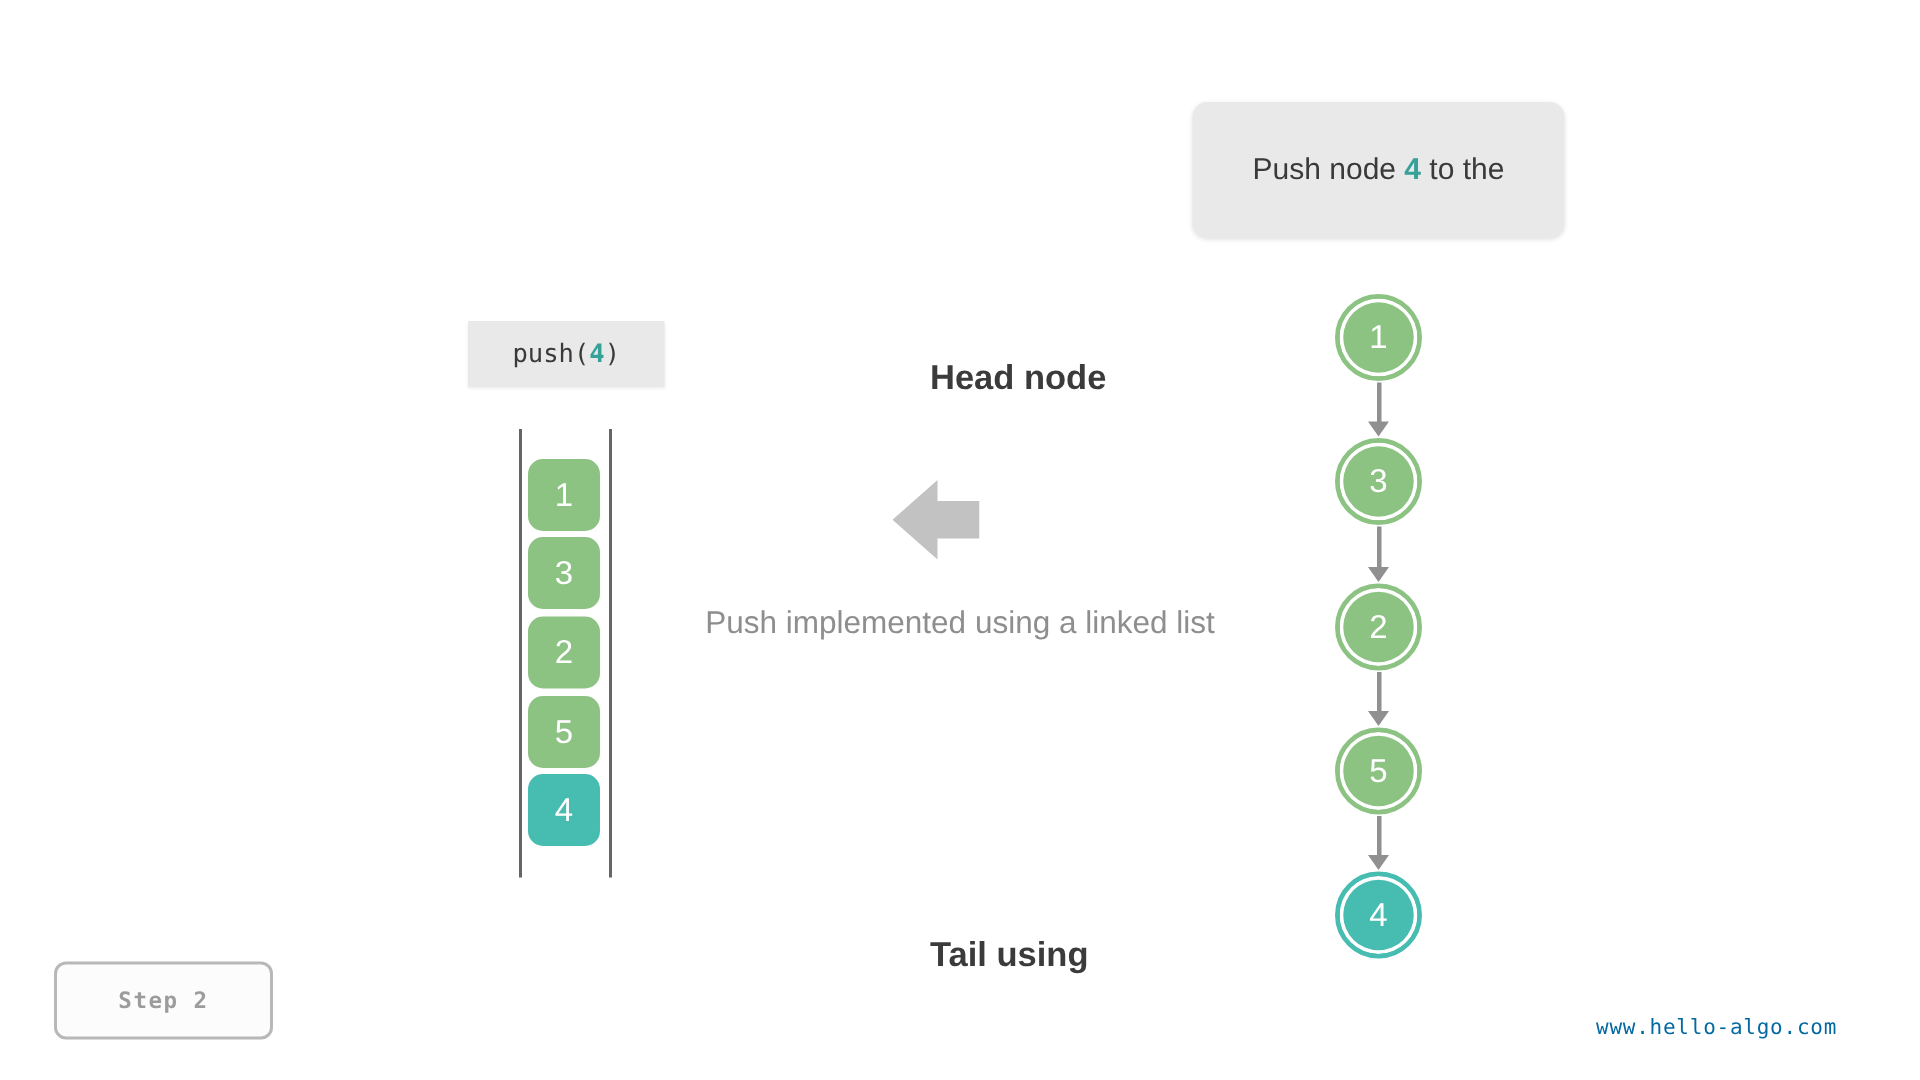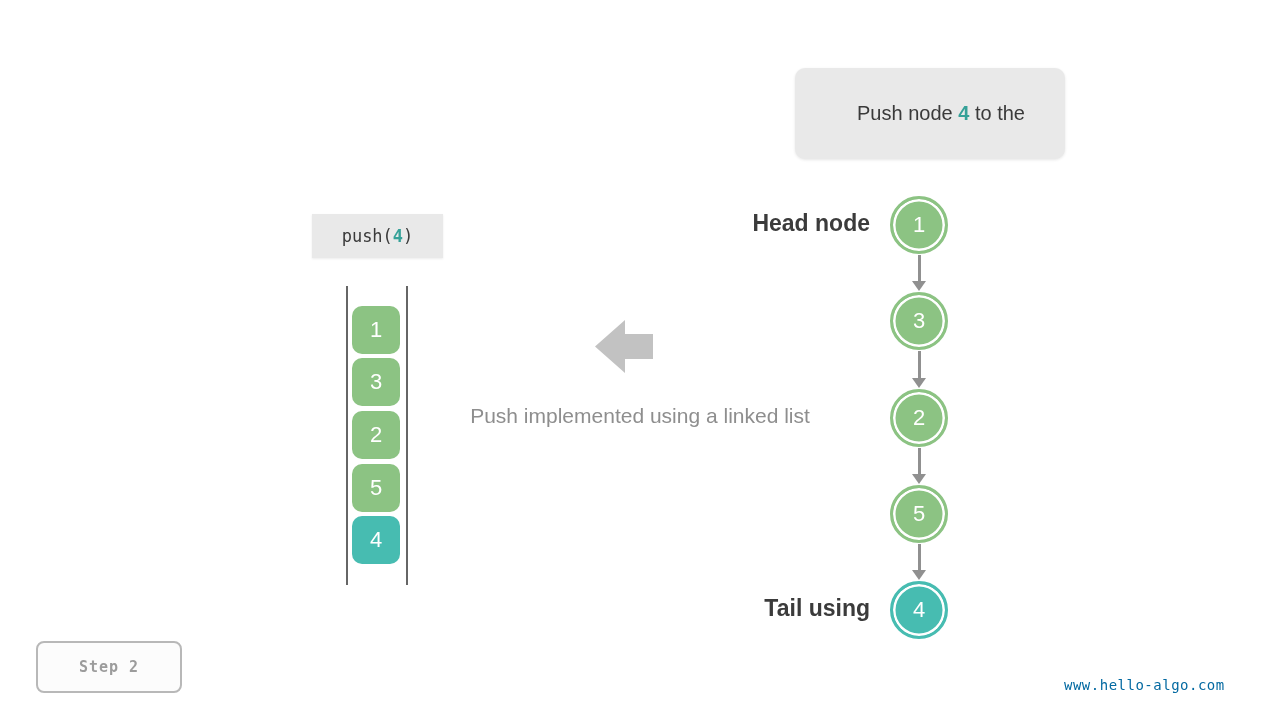--- a/index.html
+++ b/index.html
@@ -13,21 +13,20 @@
   .abs { position: absolute; }
 
   
   .note {
     left: 795px; top: 68px; width: 248px; height: 91px;
     background: #e9e9e9; border-radius: 10px;
     box-shadow: 0 1px 3px rgba(0,0,0,0.10);
     display: flex; flex-direction: column; align-items: center; justify-content: center;
     font-size: 20px; line-height: 29px; color: #3a3a3a;
     text-align: center;
-    padding-left: 22px;
   }
   .hl { color: #35a198; font-weight: bold; }
 
   
   .call-chip {
     left: 312px; top: 214px; width: 131px; height: 44px;
     background: #e9e9e9; border-radius: 0;
     box-shadow: 0 1px 2px rgba(0,0,0,0.08);
     display: flex; align-items: center; justify-content: center;
     font-family: "DejaVu Sans Mono", monospace;
@@ -66,22 +65,22 @@
 
   .varrow { width: 14px; left: 912px; }
   .varrow .line { position: absolute; left: 5.5px; top: 0; width: 3px; background: #909090; }
   .varrow .head {
     position: absolute; left: 0; bottom: 0; width: 0; height: 0;
     border-left: 7px solid transparent; border-right: 7px solid transparent;
     border-top: 10px solid #909090;
   }
 
   .side-label {
-    left: 620px; width: 250px; text-align: right;
-    font-size: 23px; font-weight: bold; color: #3b3b3b;
+    left: 620px; width: 250px; text-align: left;
+    font-size: 23px; font-weight: bold; color: #3b3b3b; margin-top: 28px;
   }
 
   
   .step-badge {
     left: 36px; top: 641px; width: 146px; height: 52px;
     background: #fcfcfc; border: 2px solid #b8b8b8; border-radius: 8px;
     box-sizing: border-box;
     display: flex; align-items: center; justify-content: center;
     font-family: "DejaVu Sans Mono", monospace;
     font-size: 15px; font-weight: bold; color: #9c9c9c; letter-spacing: 1px;

